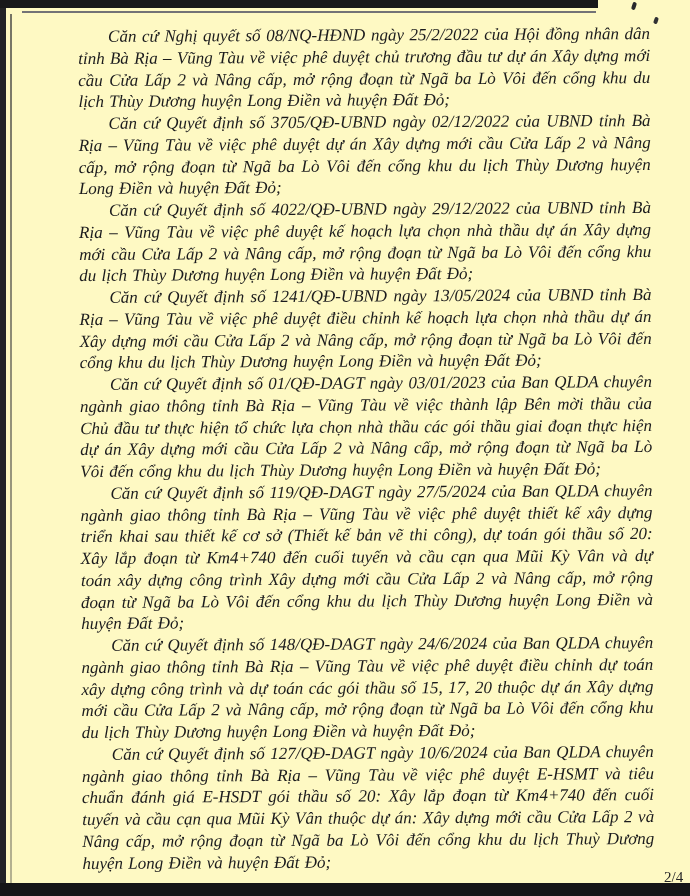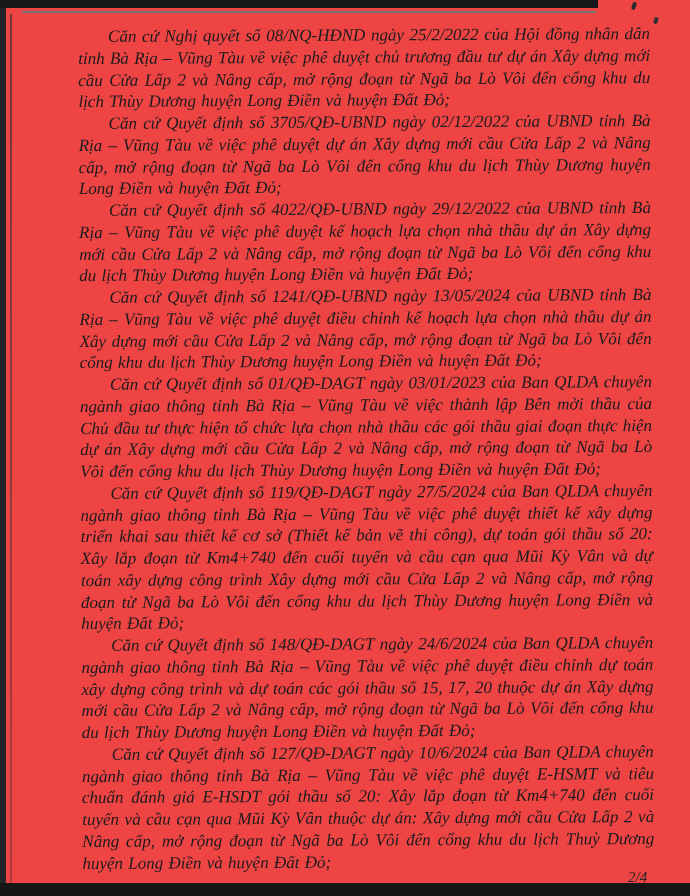--- a/index.html
+++ b/index.html
@@ -9,21 +9,21 @@
   body {
     width: 690px;
     height: 896px;
     overflow: hidden;
     background: #e9e7ea;
   }
   .scan-page {
     position: relative;
     width: 690px;
     height: 896px;
-    background: #ef4444;
+    background: #fef9c3;
     overflow: hidden;
     font-family: "Liberation Serif", "DejaVu Serif", serif;
   }
   
   .edge-left {
     position: absolute;
     left: 0; top: 0;
     width: 6px; height: 896px;
     background: #232327;
   }
@@ -82,22 +82,21 @@
     z-index: 1;
   }
   .text-block p {
     margin: 0;
     text-indent: 30px;
     text-align: justify;
     word-spacing: 1px;
   }
   .page-number {
     position: absolute;
-    left: 628px; top: 869px;
-    font-style: italic;
+    left: 664px; top: 869px;
     font-size: 15px;
     color: #252527;
     z-index: 2;
   }
 </style>
 </head>
 <body>
 
 <div class="scan-page">
 

